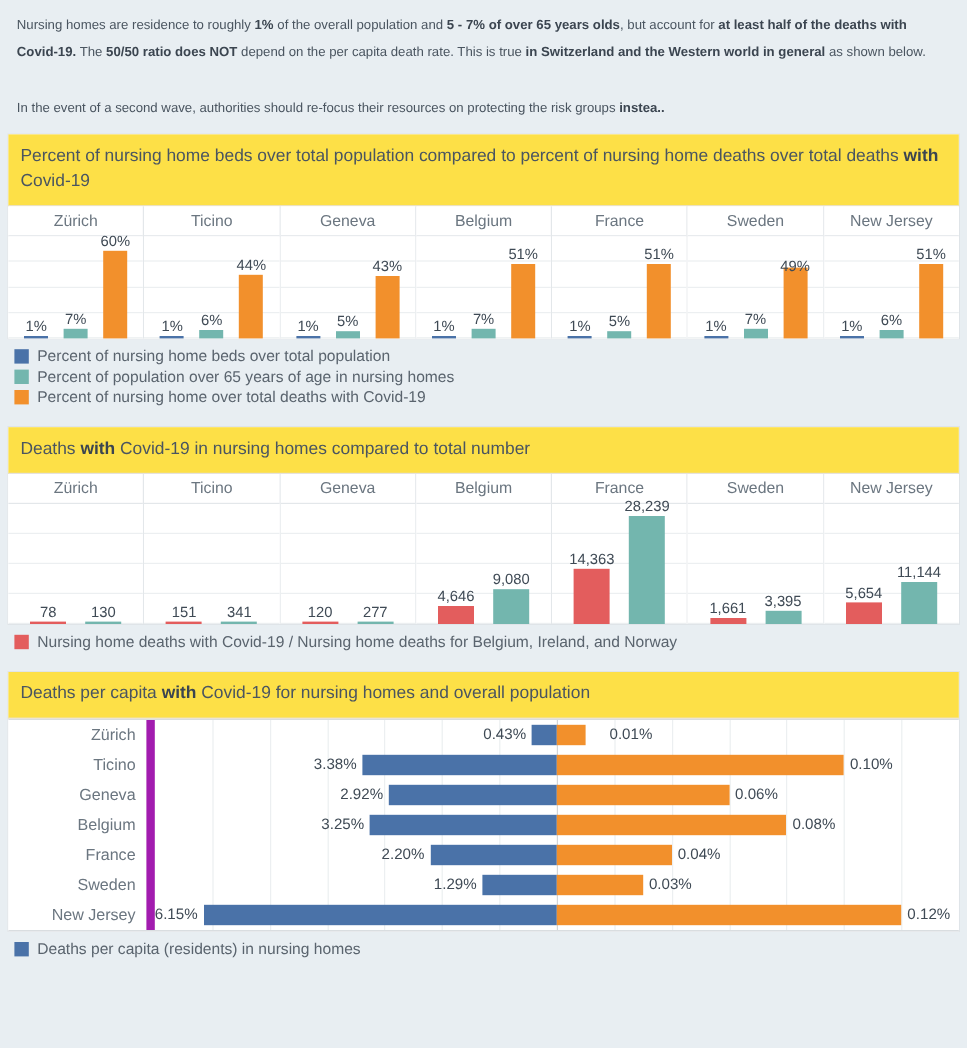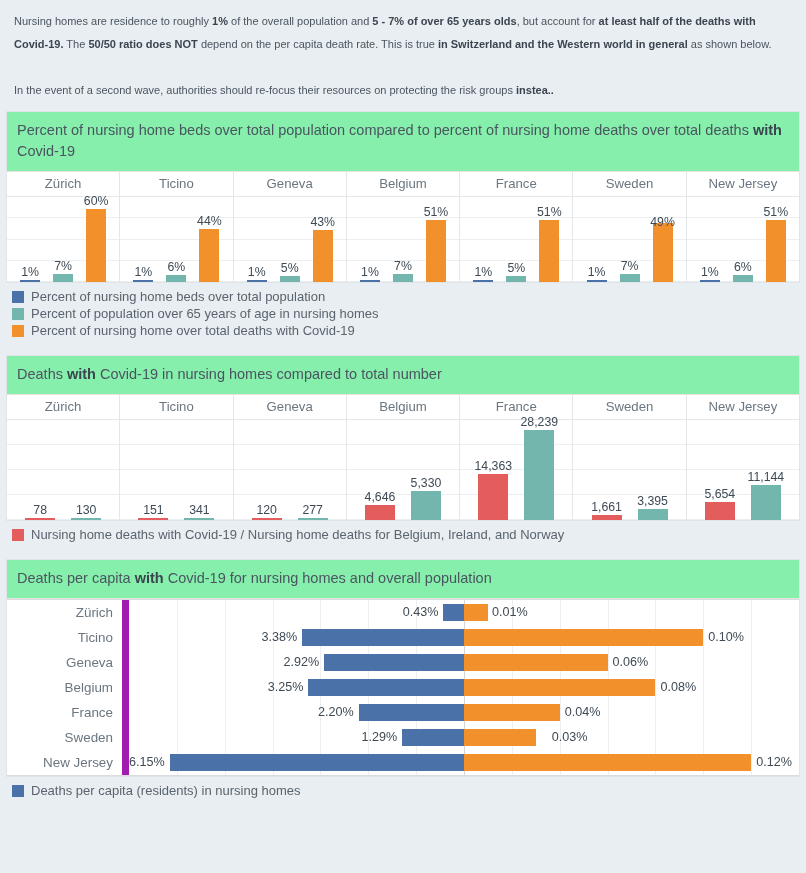--- a/index.html
+++ b/index.html
@@ -14,21 +14,21 @@
 
   
   .intro { padding:10px 14px 0 14px; font-size:11px; line-height:23px; color:#4a5560; }
   .intro p { margin:0; }
   .intro .gap { height:23px; }
   .intro b { font-weight:bold; color:#3b4550; }
 
   
   .card { margin:9px 6px 0 6px; background:#ffffff; border:1px solid #dfe4e8; }
   .card-head {
-    background:#86efac; padding:8px 10px 9px 10px;
+    background:#fde047; padding:8px 10px 9px 10px;
     font-size:14.5px; line-height:21px; color:#4a5560;
     border-bottom:1px solid #e6e2dc;
   }
   .card-head b { font-weight:bold; color:#3b4550; }
 
   
   .facets { display:flex; width:100%; background:#fff; }
   .facet { flex:1 1 0; border-left:1px solid #e3e7ea; }
   .facet:first-child { border-left:none; }
   .facet-head {
@@ -364,21 +364,21 @@
               <i style="top: 49px;"></i>
               <i style="top: 74px;"></i>
               <i style="top: 99px;"></i>
             </div>
             <div class="bars">
               <div class="barwrap">
                 <div class="bar-lbl" style="bottom: 15.7492px;">4,646</div>
                 <div class="bar" style="height: 14.7492px; background: rgb(227, 93, 93);"></div>
               </div>
               <div class="barwrap">
-                <div class="bar-lbl" style="bottom: 29.8254px;">5,330</div>
+                <div class="bar-lbl" style="bottom: 29.8254px;">9,080</div>
                 <div class="bar" style="height: 28.8254px; background: rgb(115, 182, 174);"></div>
               </div>
             </div>
           </div>
         </div>
         <div class="facet">
           <div class="facet-head">France</div>
           <div class="plot">
             <div class="gridlines">
               <i style="top: 24px;"></i>
@@ -466,21 +466,21 @@
               <i style="left: 57.1429%;"></i>
               <i style="left: 64.2857%;"></i>
               <i style="left: 71.4286%;"></i>
               <i style="left: 78.5714%;"></i>
               <i style="left: 85.7143%;"></i>
               <i style="left: 92.8571%;"></i>
             </div>
             <div class="dv-left" style="right: 50%; width: 3.07143%;"></div>
             <div class="dv-vl" style="right: 53.0714%; margin-right: 5px;">0.43%</div>
             <div class="dv-right" style="left: 50%; width: 3.57143%;"></div>
-            <div class="dv-vr" style="left: 53.5714%; margin-left: 4px;">0.01%</div>
+            <div class="dv-vr" style="left: 53.5714%; margin-left: 20px;">0.01%</div>
           </div>
         </div>
         <div class="dv-row">
           <div class="dv-name">Ticino</div>
           <div class="dv-track">
             <div class="dv-grid">
               <i style="left: 7.14286%;"></i>
               <i style="left: 14.2857%;"></i>
               <i style="left: 21.4286%;"></i>
               <i style="left: 28.5714%;"></i>
@@ -586,21 +586,21 @@
               <i style="left: 57.1429%;"></i>
               <i style="left: 64.2857%;"></i>
               <i style="left: 71.4286%;"></i>
               <i style="left: 78.5714%;"></i>
               <i style="left: 85.7143%;"></i>
               <i style="left: 92.8571%;"></i>
             </div>
             <div class="dv-left" style="right: 50%; width: 9.21429%;"></div>
             <div class="dv-vl" style="right: 59.2143%; margin-right: 5px;">1.29%</div>
             <div class="dv-right" style="left: 50%; width: 10.7143%;"></div>
-            <div class="dv-vr" style="left: 60.7143%; margin-left: 16px; text-align: right;">0.03%</div>
+            <div class="dv-vr" style="left: 60.7143%; margin-left: 5px; text-align: right;">0.03%</div>
           </div>
         </div>
         <div class="dv-row">
           <div class="dv-name">New Jersey</div>
           <div class="dv-track">
             <div class="dv-grid">
               <i style="left: 7.14286%;"></i>
               <i style="left: 14.2857%;"></i>
               <i style="left: 21.4286%;"></i>
               <i style="left: 28.5714%;"></i>

